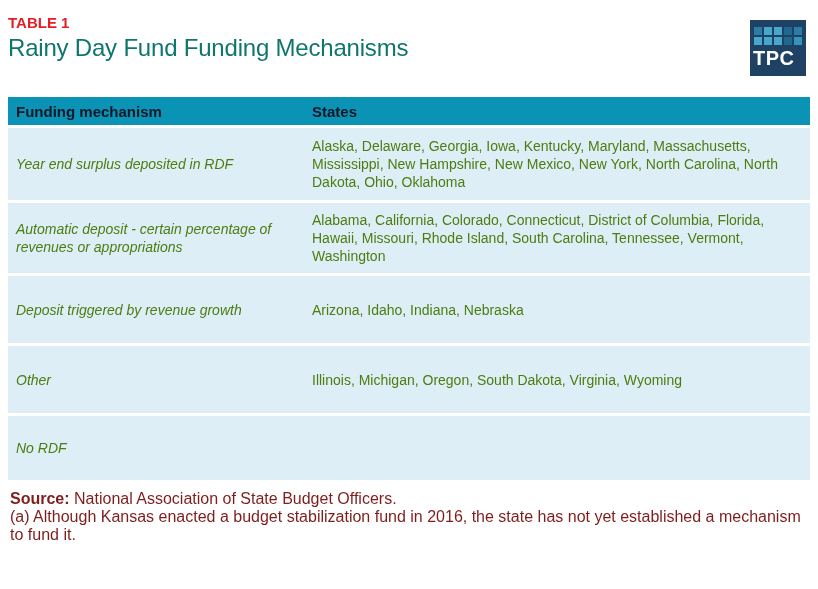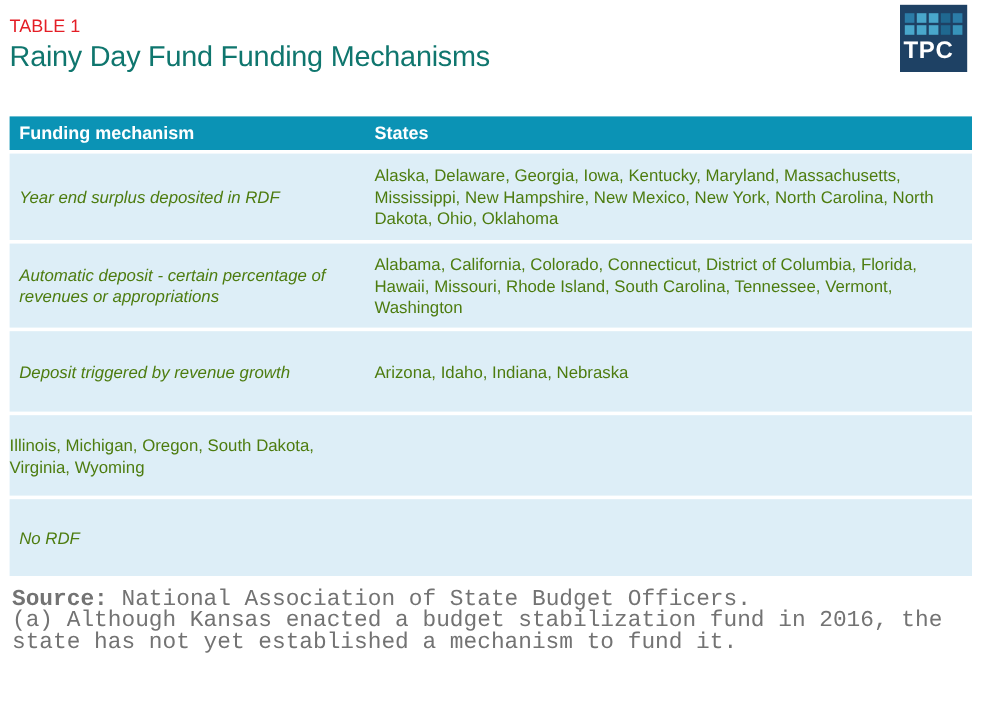--- a/index.html
+++ b/index.html
@@ -4,58 +4,58 @@
 <style>
   * { margin:0; padding:0; box-sizing:border-box; }
   html,body { background:#ffffff; }
   body { font-family:"Liberation Sans","DejaVu Sans",sans-serif; }
   .page {
     position:relative; width:818px; height:589px; background:#ffffff;
     overflow:hidden;
   }
   .header-block { padding:14px 8px 0 8px; }
   .table-label {
-    color:#e41e26; font-size:15px; line-height:18px; font-weight:400;
+    color:#e41e26; font-size:15px; line-height:18px; font-weight:700;
   }
   .page-title {
     color:#0f766e; font-size:24px; line-height:28px; font-weight:400;
     margin-top:2px; letter-spacing:-0.2px;
   }
   
   .logo {
-    position:absolute; top:4px; right:12px; width:56px; height:56px;
+    position:absolute; top:20px; right:12px; width:56px; height:56px;
     background:#1e4164;
   }
   .logo-grid {
     display:grid; grid-template-columns:repeat(5, 8px); gap:2px;
     padding:7px 0 0 4px;
   }
   .logo-sq { width:8px; height:8px; display:block; }
   .logo-text {
     color:#ffffff; font-weight:700; font-size:20px; line-height:20px;
     padding:3px 0 0 3px; letter-spacing:0.5px;
   }
   
   .data-table { margin:35px 8px 0 8px; }
   .thead {
     display:grid; grid-template-columns:304px 1fr; align-items:center;
-    background:#0b93b5; height:28px; color:#ffffff;
+    background:#0b93b5; height:28px; color:#0f172a;
     font-weight:700; font-size:15px;
   }
   .hcell-mech { padding-left:8px; }
   .trow {
     display:grid; grid-template-columns:304px 1fr; align-items:center;
     background:#ddeef7; margin-top:3px;
   }
   .trow:first-of-type { margin-top:0; }
   .cell { font-size:14px; line-height:18px; color:#4d7c0f; }
   .cell.mech  { padding:8px 18px 8px 8px;font-style:italic; }
   .cell.states{ padding:8px 12px 8px 0; }
   
-  .footer { margin:10px 10px 0 10px; font-size:19px; line-height:18px; color:#737373;font-family:Liberation Mono, monospace; }
+  .footer { margin:10px 10px 0 10px; font-size:16px; line-height:18px; color:#7f1d1d; }
   .footer .src-label { font-weight:700; }
 </style>
 </head>
 <body>
 
 <div class="page">
 
   <div class="header-block">
     <div class="table-label">TABLE 1</div>
     <div class="page-title">Rainy Day Fund Funding Mechanisms</div>
@@ -93,20 +93,21 @@
       <div class="cell mech">Automatic deposit - certain percentage of revenues or appropriations</div>
       <div class="cell states">Alabama, California, Colorado, Connecticut, District of Columbia, Florida, Hawaii, Missouri, Rhode Island, South Carolina, Tennessee, Vermont, Washington</div>
     </div>
 
     <div class="trow" style="min-height:67px">
       <div class="cell mech">Deposit triggered by revenue growth</div>
       <div class="cell states">Arizona, Idaho, Indiana, Nebraska</div>
     </div>
 
     <div class="trow" style="min-height:67px">
+      <div class="cell mech">Other</div>
       <div class="cell states">Illinois, Michigan, Oregon, South Dakota, Virginia, Wyoming</div>
     </div>
 
     <div class="trow" style="min-height:64px">
       <div class="cell mech">No RDF</div>
     </div>
   </div>
 
   <div class="footer">
     <div><span class="src-label">Source:</span><span> National Association of State Budget Officers.</span></div>

